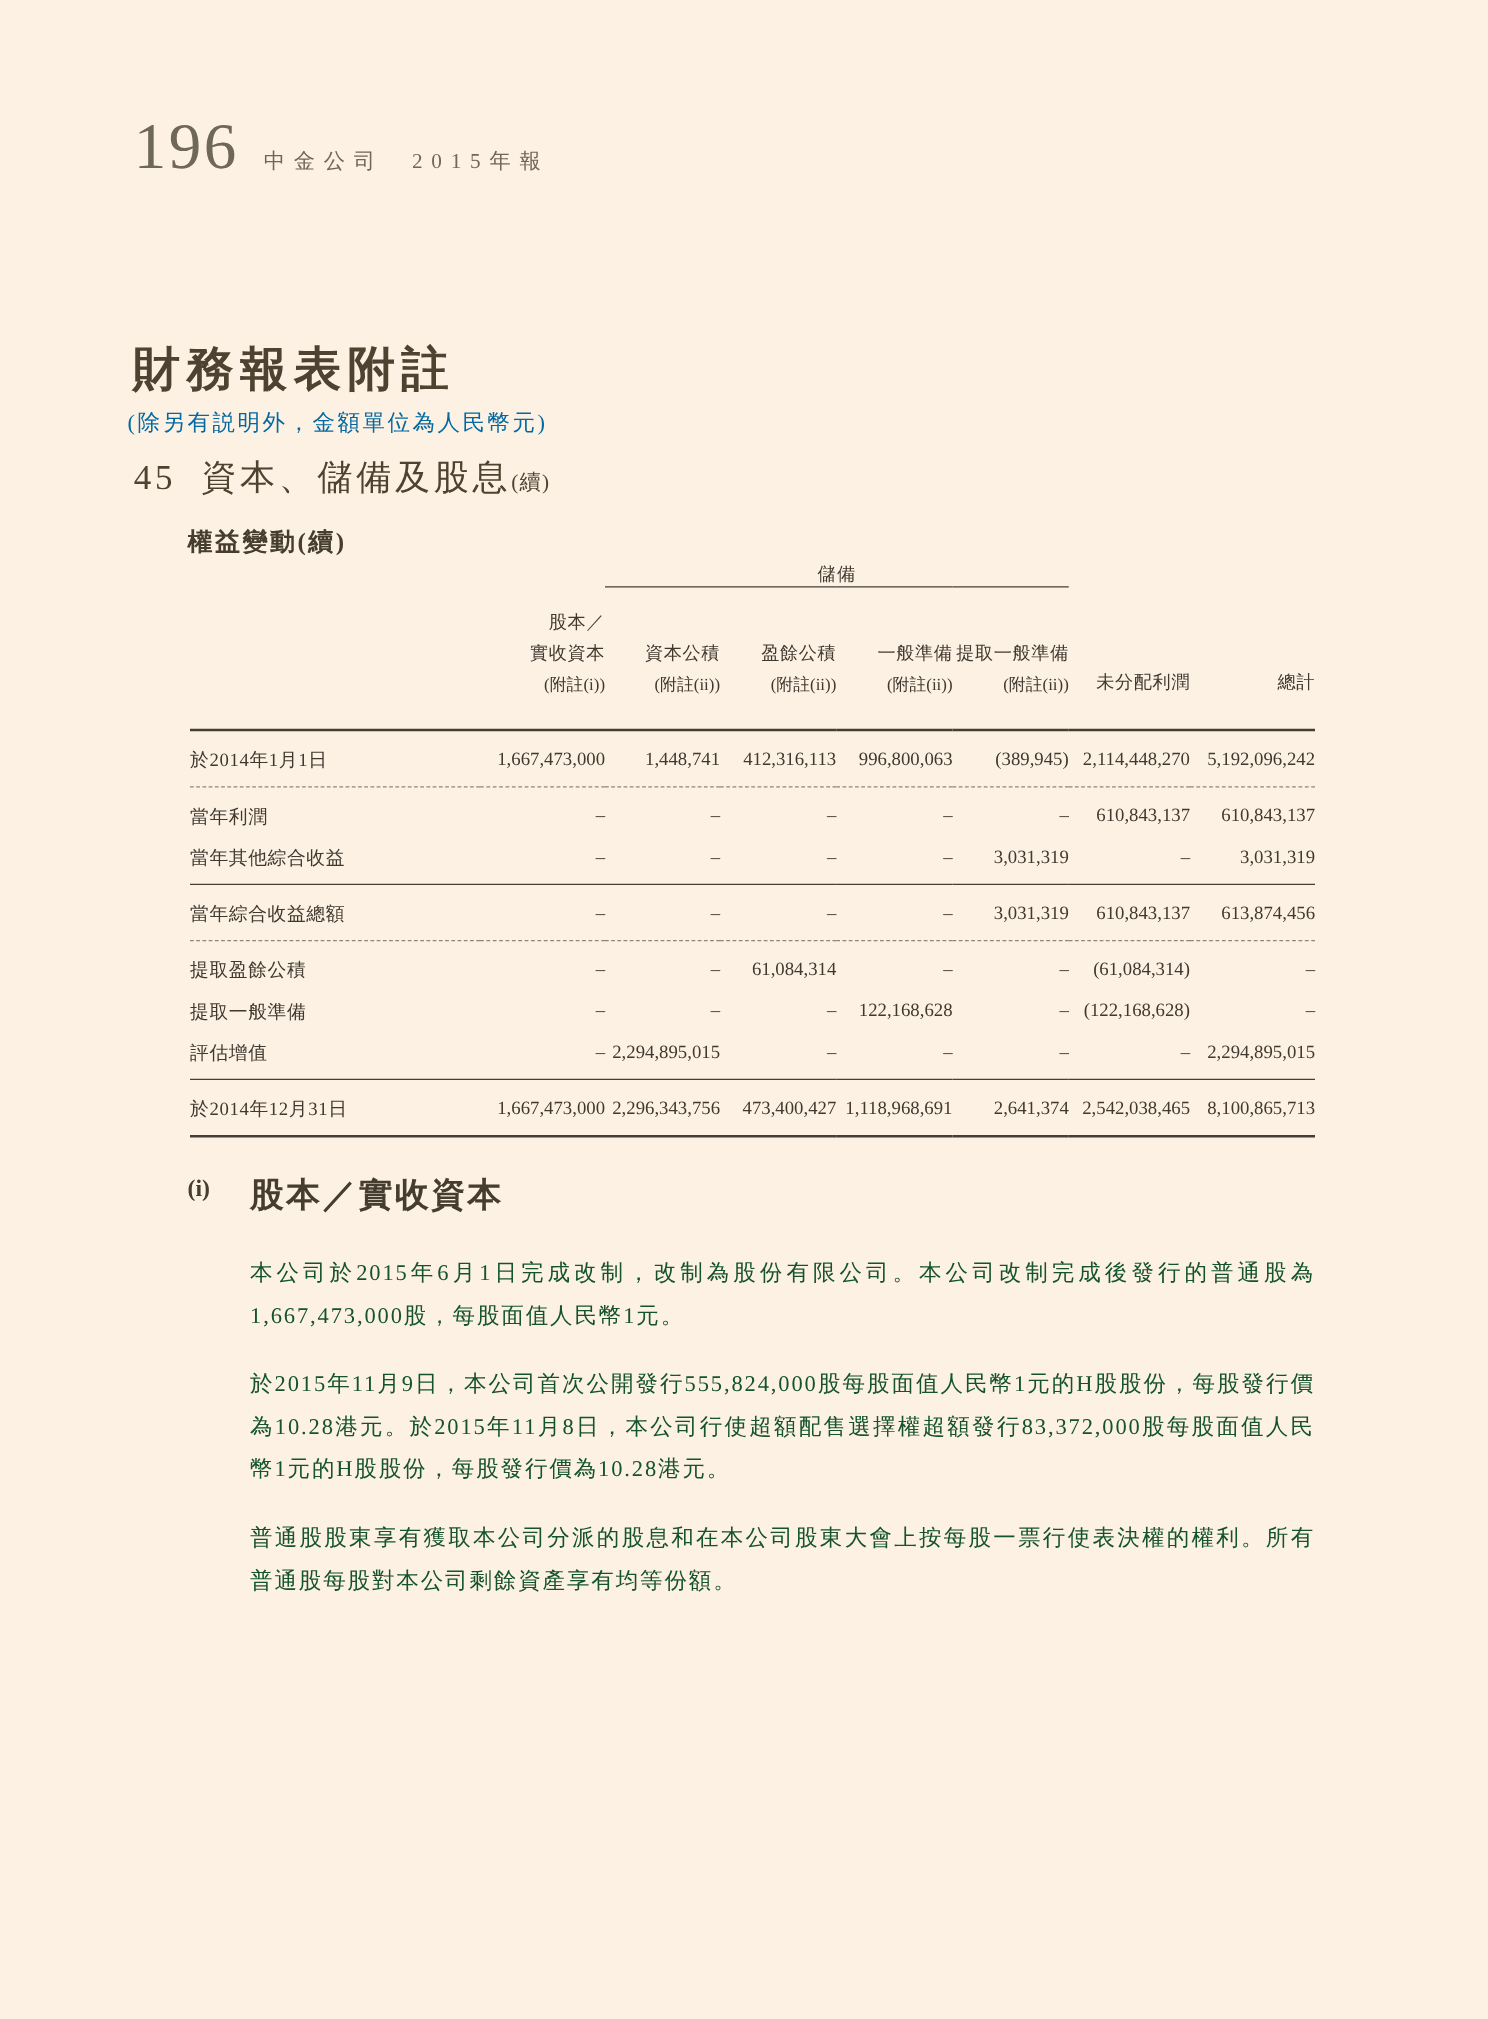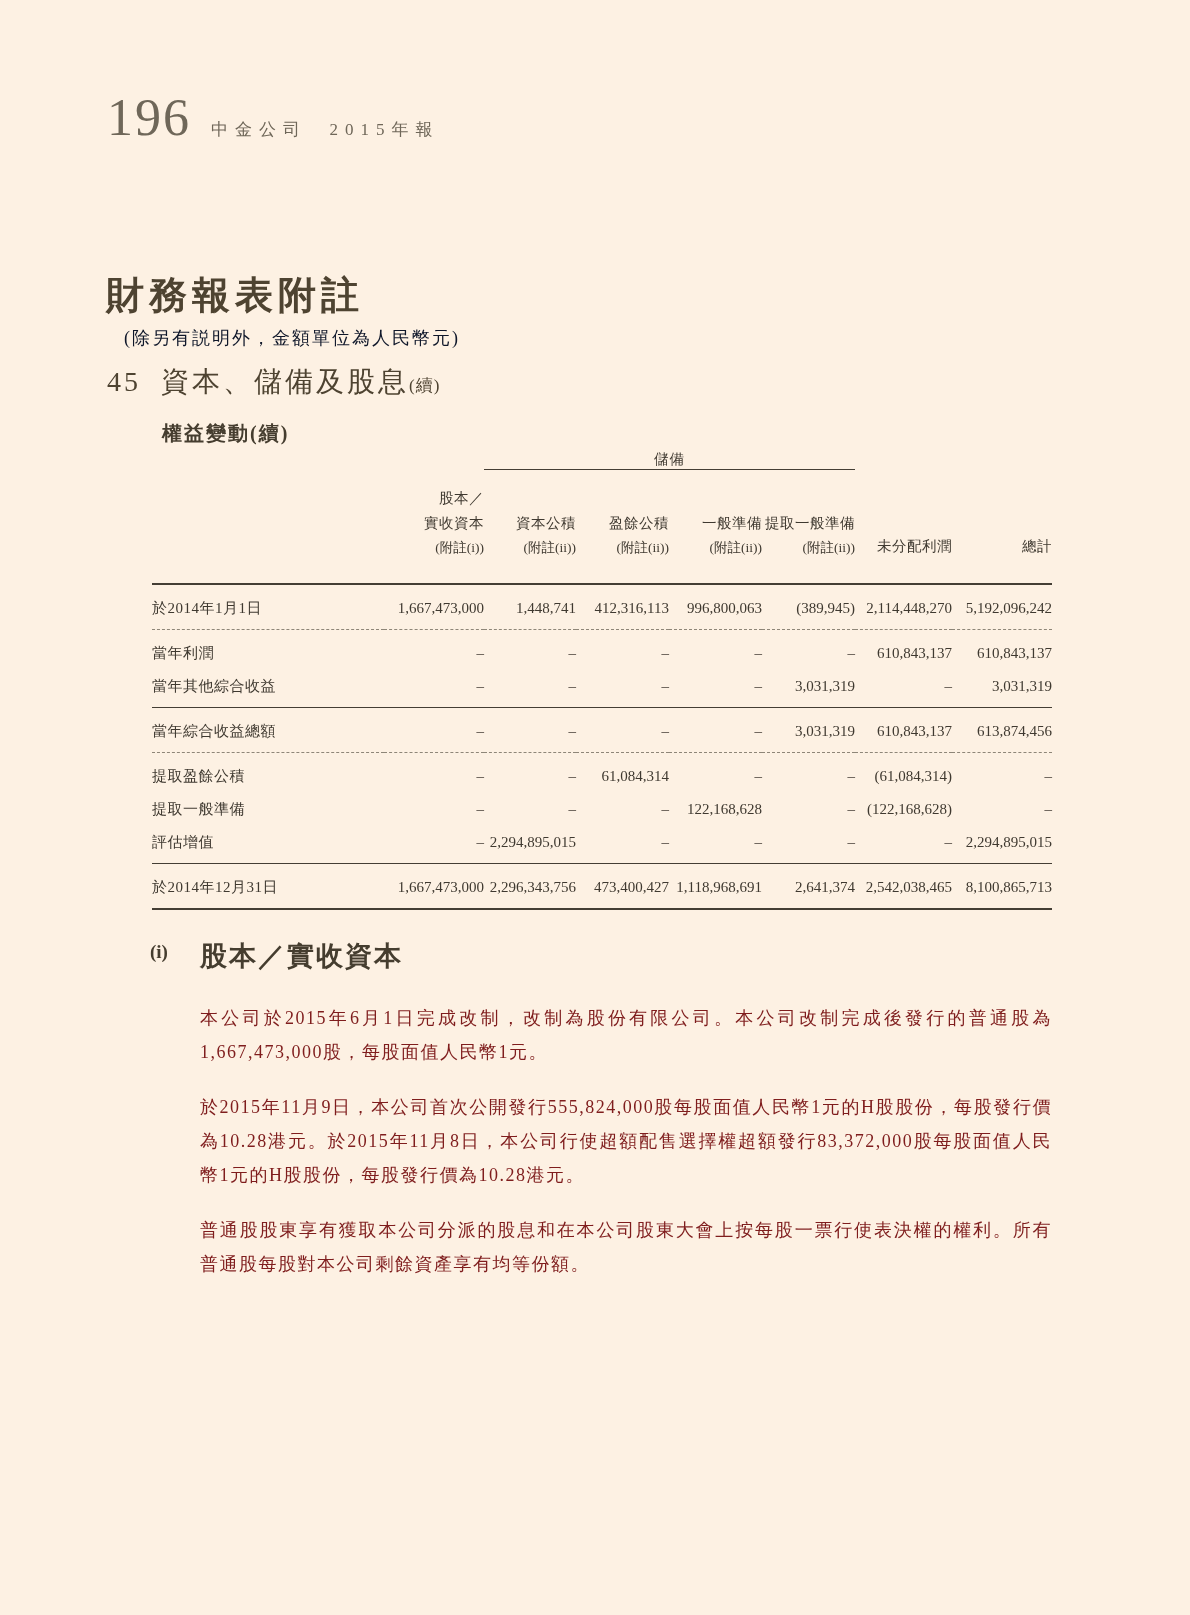--- a/index.html
+++ b/index.html
@@ -14,27 +14,27 @@
     overflow:hidden;
   }
 
   
   .page-header { position:absolute; left:107px; top:92px; display:flex; align-items:baseline; }
   .page-number { font-size:52px; line-height:1; color:#6f6759; letter-spacing:2px; font-weight:400; }
   .page-header-text { font-size:17px; margin-left:20px; letter-spacing:7px; color:#6f6759; white-space:nowrap; }
 
   
   .doc-title { position:absolute; left:106px; top:270px; font-size:38px; font-weight:bold; letter-spacing:5px; color:#4e4331; }
-  .doc-subtitle { position:absolute; left:124px; top:326px; font-size:18px; letter-spacing:2px; color:#0f172a; }
+  .doc-subtitle { position:absolute; left:102px; top:326px; font-size:18px; letter-spacing:2px; color:#0369a1; }
 
   .section-heading { position:absolute; left:107px; top:363px; font-size:28px; letter-spacing:3px; color:#4e4331; }
   .section-number { margin-right:20px; }
   .section-cont { font-size:17px; letter-spacing:1px; }
 
-  .subsection-title { position:absolute; left:150px; top:420px; font-size:20px; font-weight:bold; letter-spacing:2px; color:#453d2f;margin-left:12px; }
+  .subsection-title { position:absolute; left:150px; top:420px; font-size:20px; font-weight:bold; letter-spacing:2px; color:#453d2f; }
 
   
   .equity-table {
     position:absolute; left:152px; top:450px; width:900px;
     border-collapse:collapse; table-layout:fixed;
     color:#3f3930;
   }
   .equity-table td { padding:0; overflow:visible; }
   .spanner-spacer { border:none; }
   .spanner {
@@ -59,21 +59,21 @@
   tr.group-start td { padding-top:14px; }
   tr.pre-rule td { padding-bottom:11px; }
 
   
   .note-section { position:absolute; left:150px; top:938px; width:902px; }
   .note-label { position:absolute; left:0; top:3px; font-size:19px; font-weight:bold; color:#453d2f; }
   .note-content { margin-left:50px; }
   .note-heading { font-size:27px; font-weight:bold; letter-spacing:2px; color:#453d2f; margin:0 0 27px 0; }
   .note-para {
     font-size:18px; line-height:34px; letter-spacing:1.5px;
-    text-align:justify; color:#7f1d1d;
+    text-align:justify; color:#14532d;
     margin:0 0 21px 0; width:852px;
   }
   .note-para:last-child { margin-bottom:0; }
 </style>
 </head>
 <body>
 
 <div class="page">
 
   <div class="page-header">

